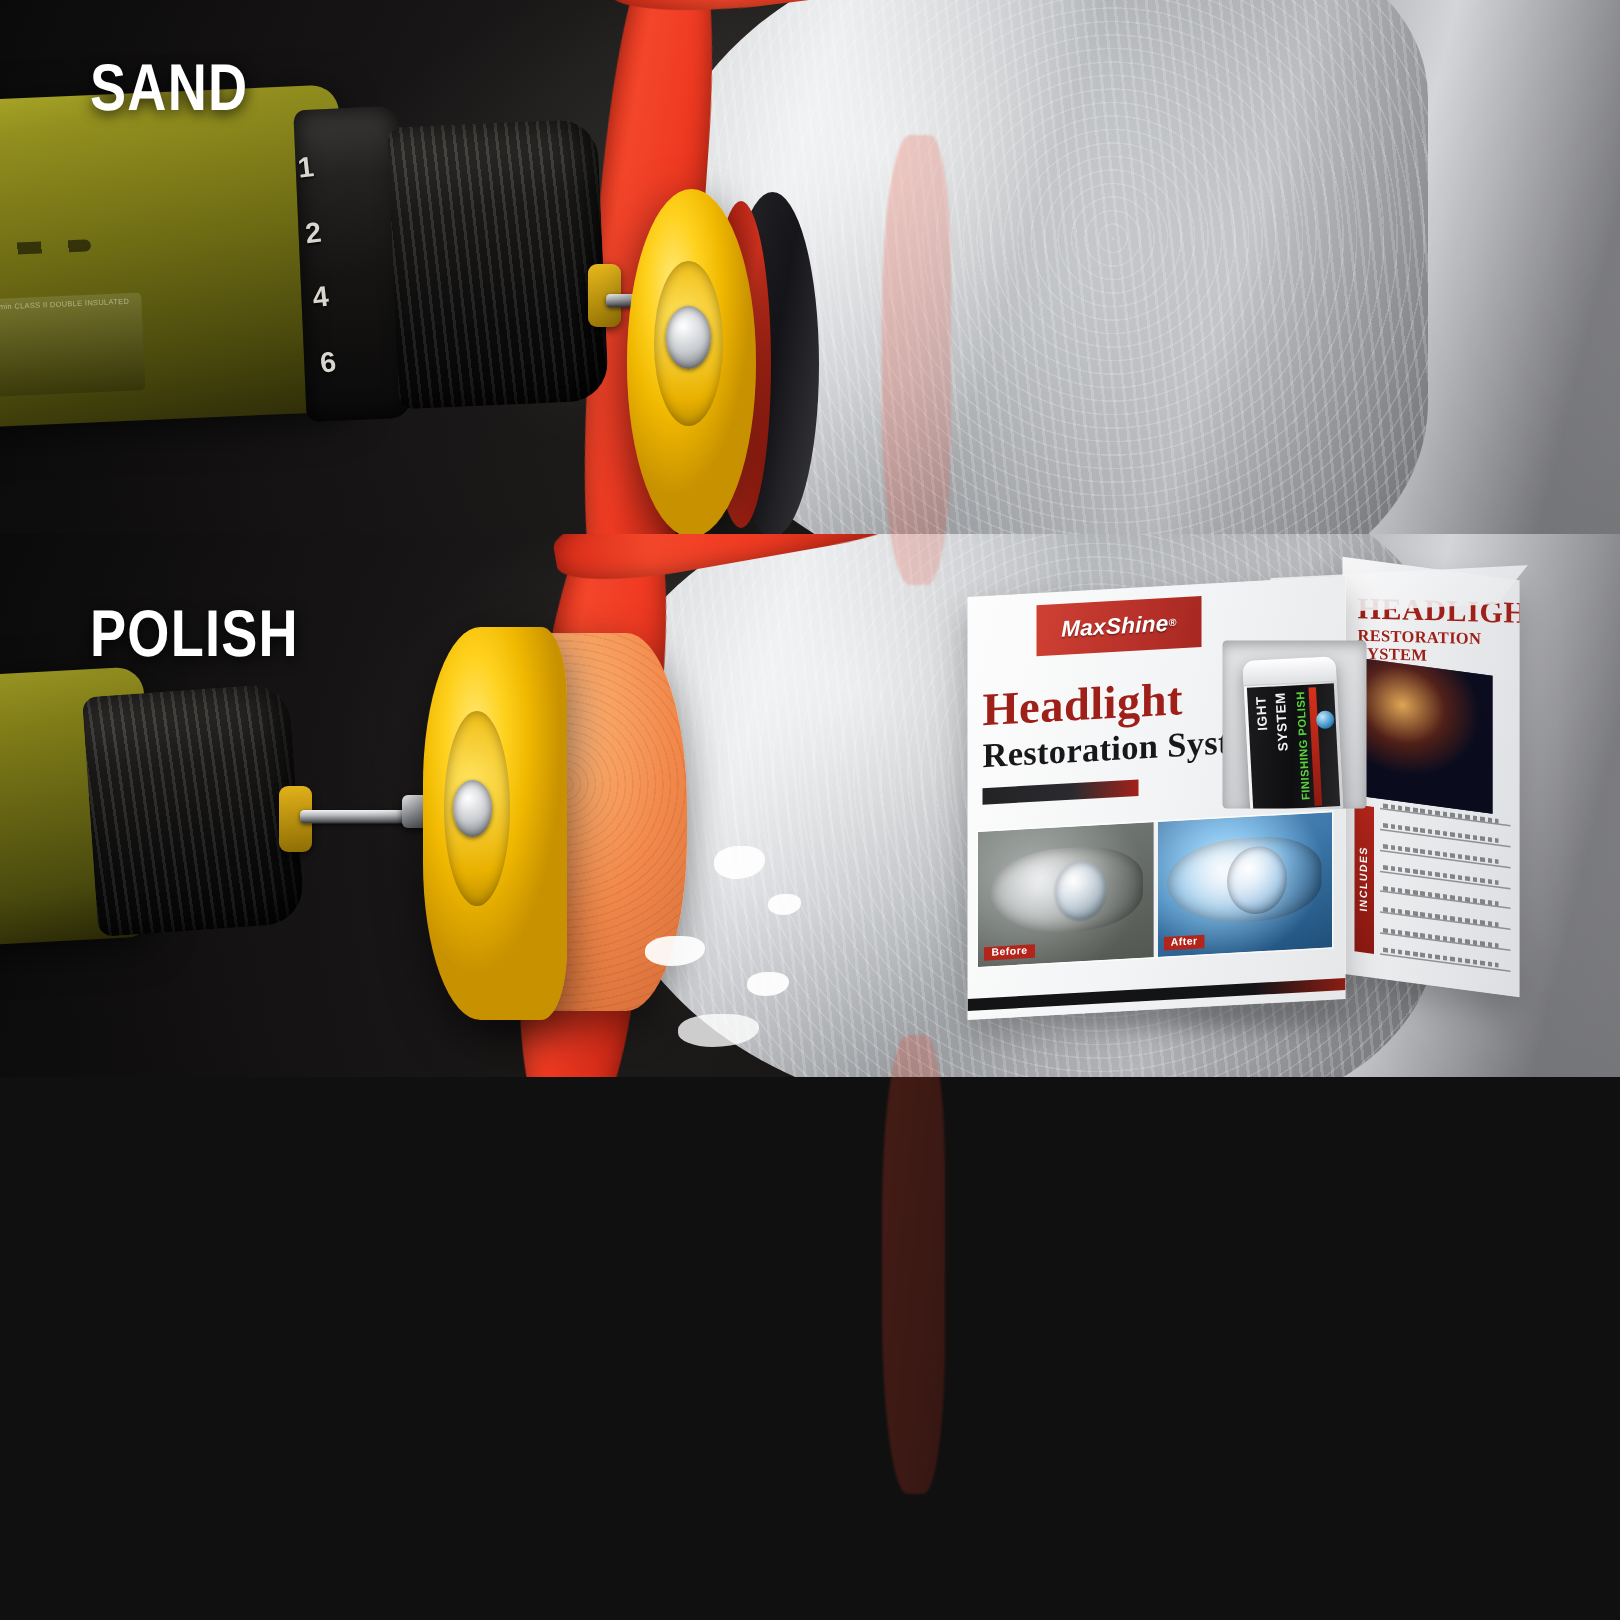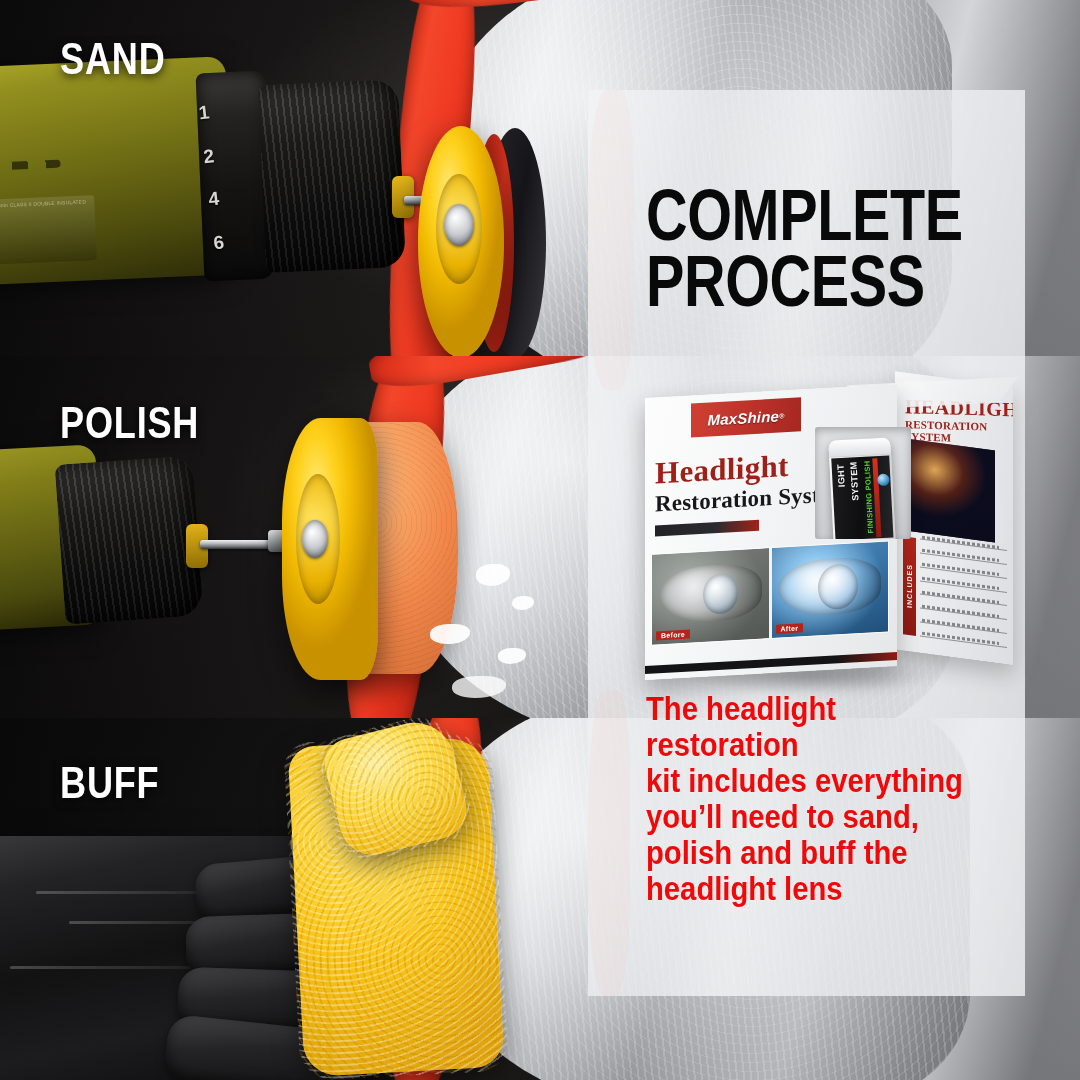--- a/index.html
+++ b/index.html
@@ -509,67 +509,24 @@
 
     <div class="splat" style="left:476px; top:208px; width:34px; height:22px;"></div>
     <div class="splat" style="left:512px; top:240px; width:22px; height:14px;"></div>
     <div class="splat" style="left:430px; top:268px; width:40px; height:20px;"></div>
     <div class="splat" style="left:498px; top:292px; width:28px; height:16px;"></div>
     <div class="splat" style="left:452px; top:320px; width:54px; height:22px; opacity:.85;"></div>
 
     <div class="step-label" id="label-polish" style="top:42px;">POLISH</div>
   </div>
 
-  <div class="panel panel-3">
-    <div class="dark-bg" style="background:
-           radial-gradient(110% 130% at 82% 46%, rgba(140,135,130,.5) 0%, rgba(40,38,37,.12) 48%, rgba(0,0,0,0) 72%),
-           linear-gradient(100deg,#0a0909 0%,#121111 30%,#1a1817 48%,#0d0c0c 74%,#181716 100%);"></div>
-
-    <div class="fender" style="left:560px; top:-40px; width:640px; height:520px;"></div>
-    <div class="lens" style="left:430px; top:-26px; width:540px; height:420px; border-radius:40% 24% 28% 46%;">
-      <div class="lens-swirl" style="opacity:.35;"></div>
-    </div>
-    <div class="tape rough" style="left:396px; top:-20px; width:74px; height:400px; border-radius:44% 30% 34% 42%; transform:rotate(6deg);"></div>
-
-    <div class="glove" style="left:-40px; top:118px; width:420px; height:250px;">
-      <div class="glove-wrinkle" style="left:18%; top:22%; width:54%;"></div>
-      <div class="glove-wrinkle" style="left:26%; top:34%; width:46%;"></div>
-      <div class="glove-wrinkle" style="left:12%; top:52%; width:58%;"></div>
-    </div>
-    <div class="glove-finger" style="left:196px; top:140px; width:172px; height:60px; transform:rotate(-5deg);"></div>
-    <div class="glove-finger" style="left:186px; top:196px; width:190px; height:62px; transform:rotate(-2deg);"></div>
-    <div class="glove-finger" style="left:178px; top:252px; width:196px; height:64px; transform:rotate(2deg);"></div>
-    <div class="glove-finger" style="left:166px; top:306px; width:200px; height:66px; transform:rotate(6deg);"></div>
-
-    <div class="towel" style="left:296px; top:24px; width:200px; height:330px; transform:rotate(-3deg);">
-      <div class="towel-fuzz"></div>
-    </div>
-    <div class="towel" style="left:332px; top:10px; width:128px; height:120px; transform:rotate(-14deg);
-                background:radial-gradient(90% 80% at 40% 26%, #fff0a4 0%, #ffdd4a 40%, #eeb812 100%);">
-      <div class="towel-fuzz"></div>
-    </div>
-
-    <div class="step-label" id="label-buff" style="top:40px;">BUFF</div>
-  </div>
 
   <div class="pink-tape-through" style="left:588px; top:90px; width:46px; height:300px; border-radius:40% 30% 34% 40%; opacity:.55;"></div>
   <div class="pink-tape-through" style="left:588px; top:690px; width:42px; height:306px; border-radius:40% 30% 34% 40%; opacity:.55;"></div>
 
-  <div id="overlay">
-    <div id="overlay-sheen"></div>
-
-    <div id="headline">COMPLETE
-PROCESS</div>
-
-    <div id="blurb">The headlight restoration
-kit includes everything
-you’ll need to sand,
-polish and buff the
-headlight lens</div>
-  </div>
 
   <div id="box-shadow"></div>
 
   <div id="box">
 
     <div class="box-side">
       <div class="side-title">HEADLIGHT</div>
       <div class="side-sub">RESTORATION SYSTEM</div>
       <div class="side-photo"></div>
 

